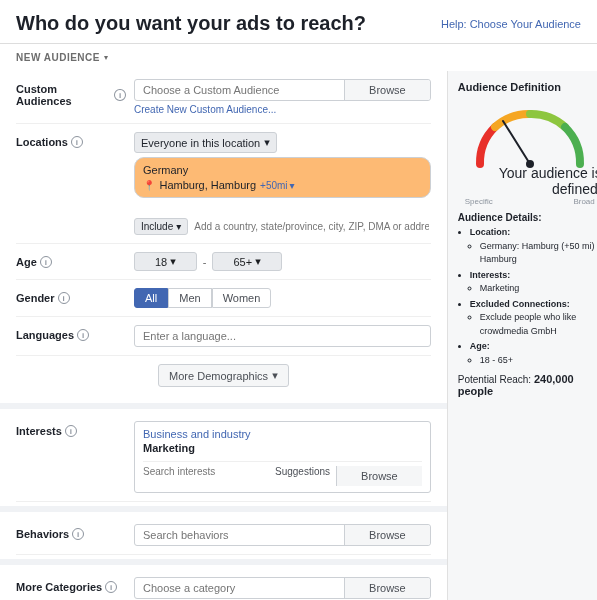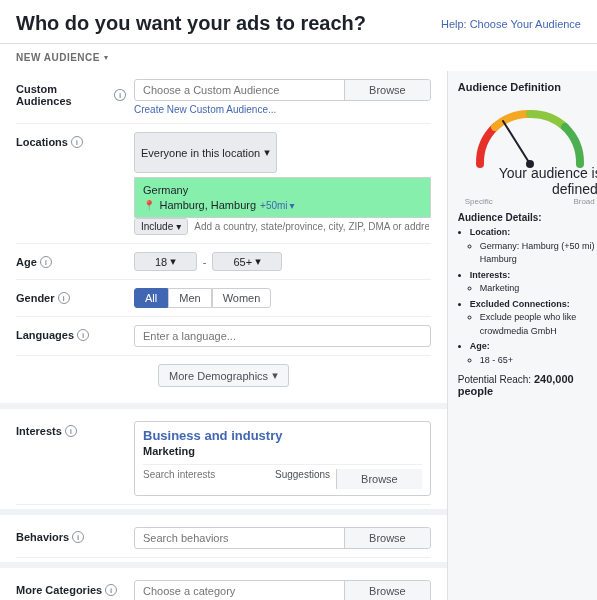--- a/index.html
+++ b/index.html
@@ -148,32 +148,32 @@
       cursor: pointer;
     }
     
     .location-dropdown {
       display: inline-flex;
       align-items: center;
       gap: 4px;
       background: #e9ebee;
       border: 1px solid #ccd0d5;
       border-radius: 3px;
-      padding: 13px 6px;
+      padding: 3px 6px;
       font-size: 11px;
       cursor: pointer;
       color: #1d2129;
       margin-bottom: 4px;
     }
     .location-box {
       border: 1px solid #ccd0d5;
-      border-radius: 1px;
-      background: #86efac;
+      border-radius: 10px;
+      background: #fdba74;
       padding: 6px 8px;
-      margin-bottom: 0;
+      margin-bottom: 20px;
     }
     .location-country {
       font-size: 11px;
       color: #1d2129;
       margin-bottom: 3px;
     }
     .location-city {
       display: flex;
       align-items: center;
       gap: 4px;
@@ -257,24 +257,23 @@
     .gender-btn:first-child { border-radius: 3px 0 0 3px; }
     .gender-btn:last-child { border-radius: 0 3px 3px 0; }
     
     .interest-box {
       border: 1px solid #ccd0d5;
       border-radius: 3px;
       background: #fff;
       padding: 6px 8px;
     }
     .interest-category {
-      font-size: 13px;
+      font-size: 11px;
       color: #4267b2;
       cursor: pointer;
-      font-weight: bold;
     }
     .interest-tag {
       display: inline-block;
       font-size: 11px;
       color: #1d2129;
       font-weight: bold;
       margin-top: 2px;
     }
     .interest-search-row {
       display: flex;

